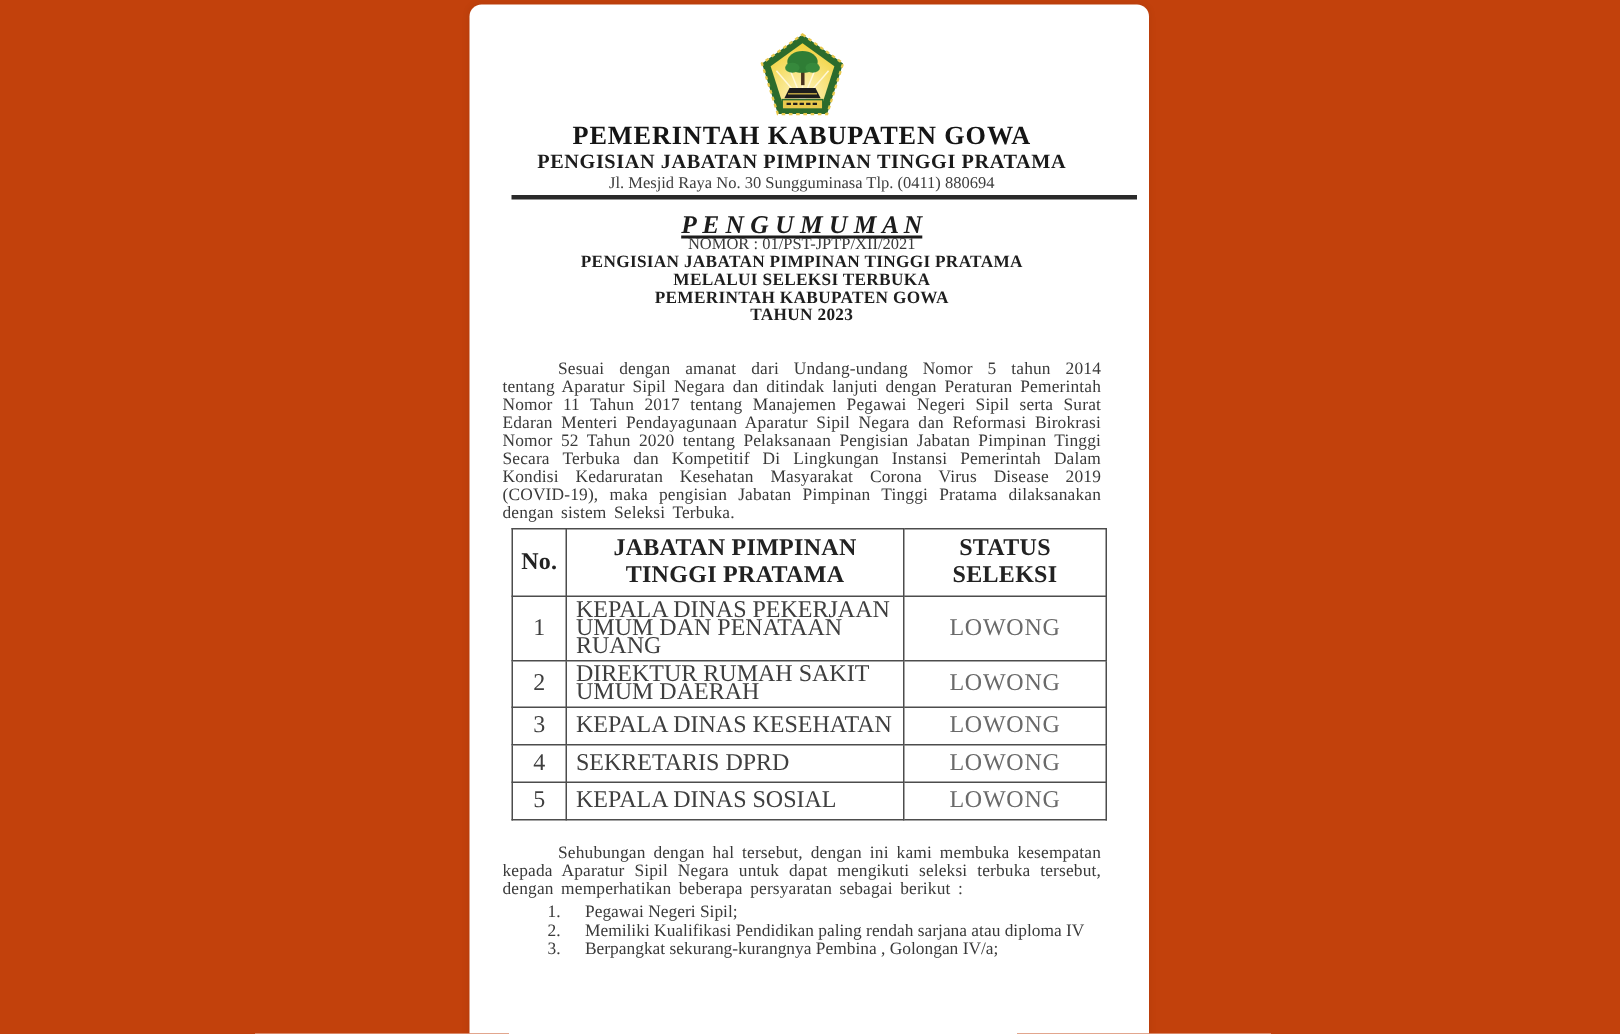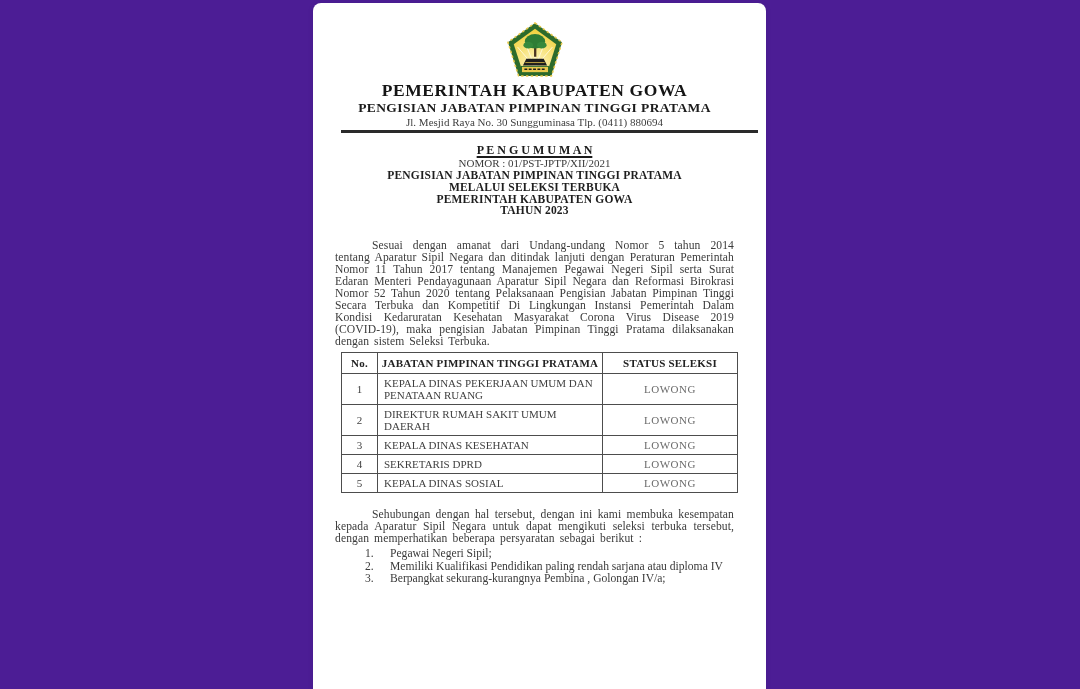--- a/index.html
+++ b/index.html
@@ -1,19 +1,19 @@
 <!DOCTYPE html>
 <html><head>
 <meta charset="utf-8">
 <style>
   * { margin: 0; padding: 0; box-sizing: border-box; }
   body { font-family: "Liberation Serif", "DejaVu Serif", serif; }
   .viewport {
     position: relative; width: 1080px; height: 689px;
-    background: #4c1d95; overflow: hidden;
+    background: #c2410c; overflow: hidden;
   }
   .paper {
     position: absolute; left: 313px; top: 3px;
     width: 453px; height: 720px;
     background: #ffffff;
     border-radius: 8px 8px 0 0;
     box-shadow: 0 0 6px rgba(0,0,0,0.07);
     padding: 0 32px 0 22px;
     color: #3a3a3a;
   }
@@ -21,39 +21,39 @@
   .letterhead { text-align: center; }
   .emblem { display: block; margin: 19px auto 3px auto; }
   .lh1 { font-size: 17.5px; line-height: 19px; font-weight: bold; color: #151515; letter-spacing: .6px; }
   .lh2 { font-size: 13px;   line-height: 15px; font-weight: bold; color: #1b1b1b; letter-spacing: .6px; }
   .lh3 { font-size: 13.5px; line-height: 15px; font-weight: bold; color: #1b1b1b; letter-spacing: .4px; }
   .lh-address { font-size: 11px; line-height: 12px; color: #3d3d3d; margin-top: 1px; }
   .lh-rule { border-bottom: 3px solid #2a2a2a; margin: 2px -24px 0 6px; }
   
   .title-block { text-align: center; }
   .announce-title {
-    margin-top: 10px; font-size: 12px; line-height: 14px; font-weight: bold; color: #1c1c1c;
-    text-decoration: underline; text-underline-offset: 2px; text-decoration-thickness: 1.5px;
+    margin-top: 10px; font-size: 17px; line-height: 14px; font-weight: bold; color: #1c1c1c;
+    text-decoration: underline; text-underline-offset: 2px; text-decoration-thickness: 1.5px; font-style: italic;
   }
   .announce-number { font-size: 11px; line-height: 13px; color: #3a3a3a; }
   .tentang { margin-top: 13px; font-size: 11px; line-height: 12px; color: #444; }
   .subject-line { font-size: 11.5px; line-height: 11.8px; font-weight: bold; color: #1e1e1e; letter-spacing: .2px; }
   
   .para {
     font-size: 11.6px; line-height: 12px; text-align: justify;
     text-indent: 37px; color: #3a3a3a; word-spacing: 2px; letter-spacing: .1px;
   }
   .para1 { margin-top: 23px; }
   .para2 { margin-top: 5px; }
   .para3 { margin-top: 16px; }
   
   table.vacancies {
     border-collapse: collapse; margin: 4px 4px 0 6px;
     width: 396px; table-layout: fixed;
-    font-size: 11px; color: #3f3f3f; padding-left: 19px;
+    font-size: 16px; color: #3f3f3f; padding-left: 19px;
   }
   table.vacancies th, table.vacancies td { border: 1px solid #4d4d4d; }
   table.vacancies th {
     font-weight: bold; color: #222; text-align: center;
     padding: 4px 2px; letter-spacing: .2px;
   }
   td.cell-no { text-align: center; padding: 3px 2px; }
   td.cell-pos { text-align: left; padding: 3px 6px; line-height: 12px; }
   td.cell-status { text-align: center; color: #6a6a6a; letter-spacing: .5px; }
   

